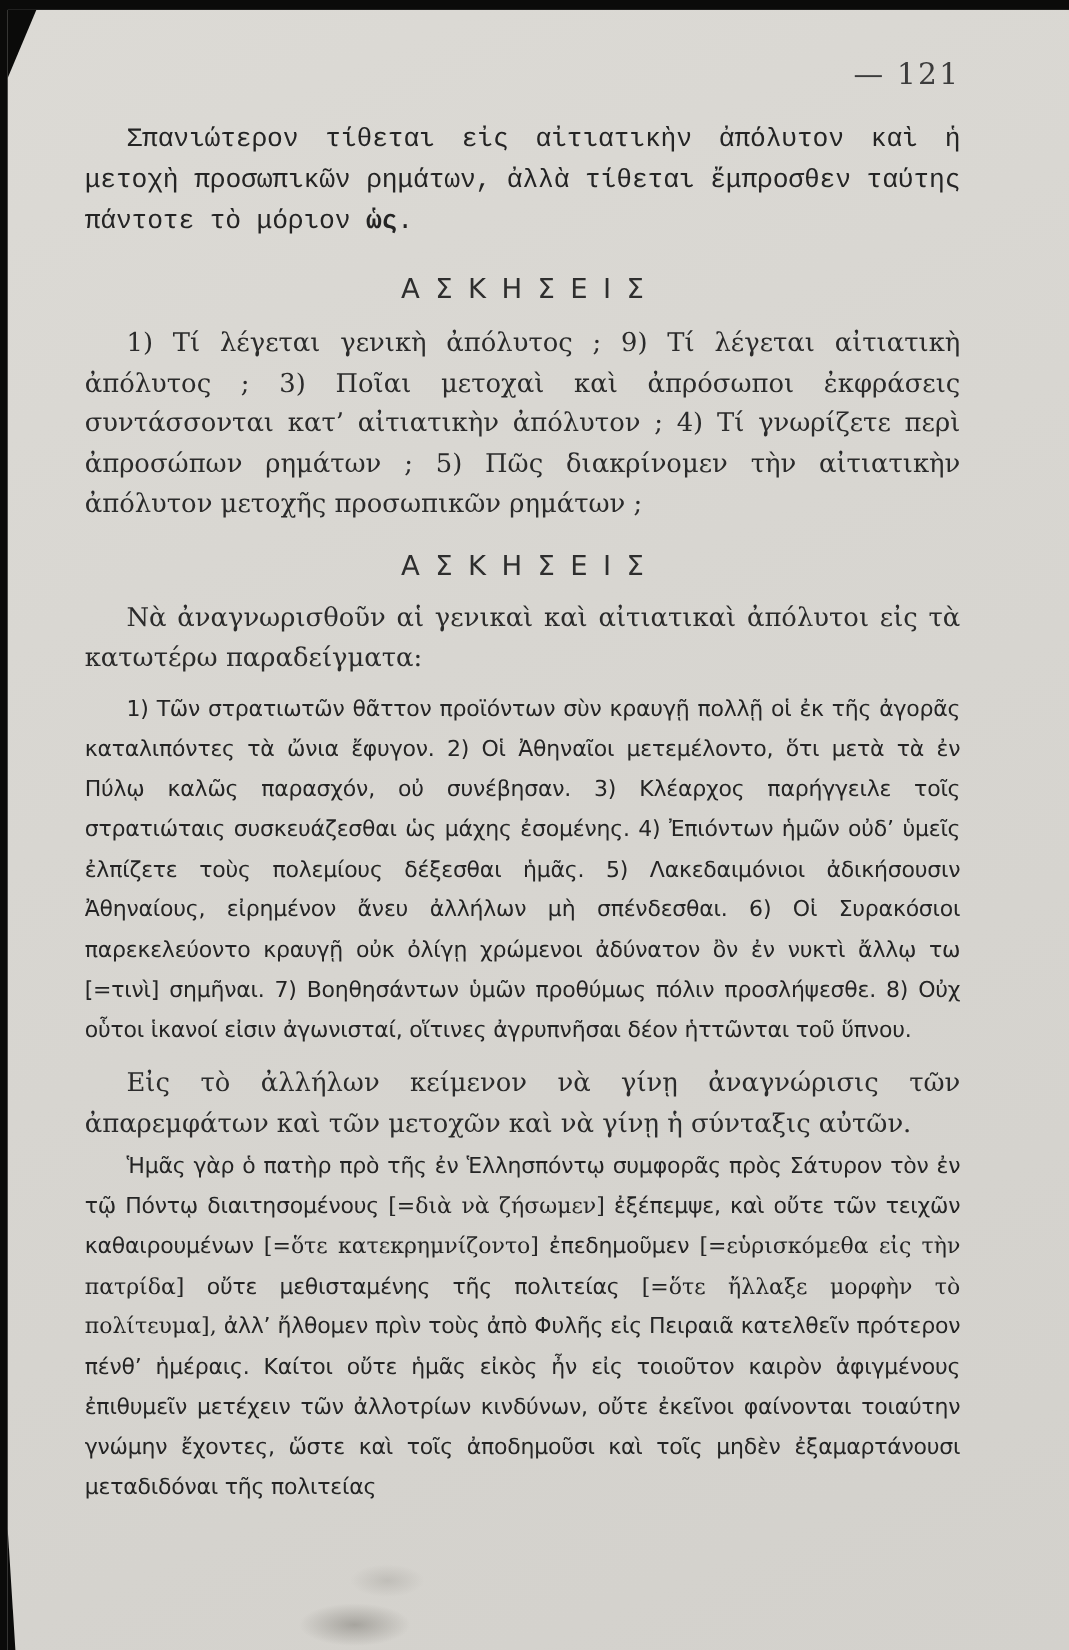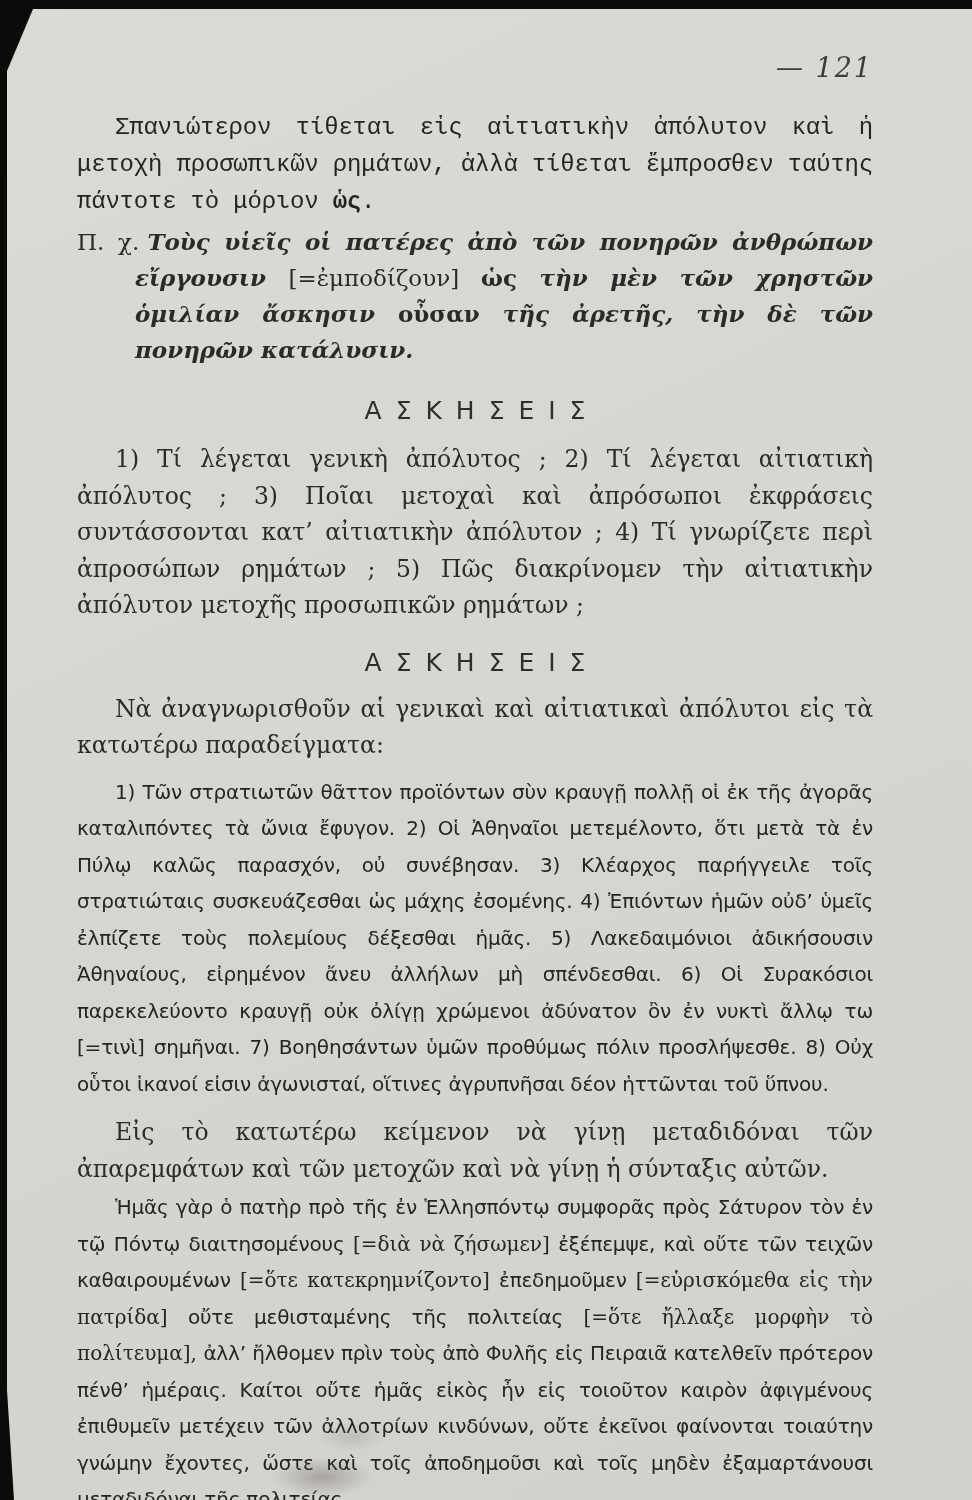--- a/index.html
+++ b/index.html
@@ -28,21 +28,20 @@
   }
   .content {
     position:absolute; left:70px; top:0; width:796px;
   }
   .pagenum {
     margin:43px 0 0;
     text-align:right;
     font-family:"DejaVu Serif", serif;
     font-size:27px; letter-spacing:2px;
     color:#3c3c3c;
-    font-style:italic;
   }
   p { margin:0; }
   .lead {
     margin-top:26px;
     font-size:24px; line-height:37px;
     text-align:justify; text-indent:38px;
     color:#242424; letter-spacing:-0.2px;font-family:Liberation Mono, monospace;
   }
   .lead .bold-word { font-weight:bold; }
   .example {
@@ -102,34 +101,33 @@
 <div class="paper">
   <div class="corner-wedge-top"></div>
   <div class="corner-wedge-bottom"></div>
 
   <div class="content">
 
     <div class="pagenum">— 121</div>
 
     <p class="lead"><span>Σπανιώτερον τίθεται εἰς αἰτιατικὴν ἀπόλυτον καὶ ἡ μετοχὴ προσωπικῶν ρημάτων, ἀλλὰ τίθεται ἔμπροσθεν ταύτης πάντοτε τὸ μόριον </span><span class="bold-word">ὡς</span><span>.</span></p>
 
-    <p class="example"><span class="ex-label">Π. χ.</span><span class="ex-italic">Τοὺς υἱεῖς οἱ πατέρες ἀπὸ τῶν πονηρῶν ἀνθρώπων εἴργουσιν </span><span class="ex-gloss">[=ἐμποδίζουν] </span><span class="ex-bold">ὡς</span><span class="ex-italic"> τὴν μὲν τῶν χρηστῶν ὁμιλίαν ἄσκησιν </span><span class="ex-bold">οὖσαν</span><span class="ex-italic"> τῆς ἀρετῆς, τὴν δὲ τῶν πονηρῶν κατάλυσιν.</span></p>
 
     <h2 class="heading">ΑΣΚΗΣΕΙΣ</h2>
 
-    <p class="serif-para m-questions">1) Τί λέγεται γενικὴ ἀπόλυτος ; 2) Τί λέγεται αἰτιατικὴ ἀπόλυτος ; 3) Ποῖαι μετοχαὶ καὶ ἀπρόσωποι ἐκφράσεις συντάσσονται κατ’ αἰτιατικὴν ἀπόλυτον ; 4) Τί γνωρίζετε περὶ ἀπροσώπων ρημάτων ; 5) Πῶς διακρίνομεν τὴν αἰτιατικὴν ἀπόλυτον μετοχῆς προσωπικῶν ρημάτων ;</p>
+    <p class="serif-para m-questions">1) Τί λέγεται γενικὴ ἀπόλυτος ; 9) Τί λέγεται αἰτιατικὴ ἀπόλυτος ; 3) Ποῖαι μετοχαὶ καὶ ἀπρόσωποι ἐκφράσεις συντάσσονται κατ’ αἰτιατικὴν ἀπόλυτον ; 4) Τί γνωρίζετε περὶ ἀπροσώπων ρημάτων ; 5) Πῶς διακρίνομεν τὴν αἰτιατικὴν ἀπόλυτον μετοχῆς προσωπικῶν ρημάτων ;</p>
 
     <h2 class="heading m-heading2">ΑΣΚΗΣΕΙΣ</h2>
 
     <p class="serif-para m-instruction">Νὰ ἀναγνωρισθοῦν αἱ γενικαὶ καὶ αἰτιατικαὶ ἀπόλυτοι εἰς τὰ κατωτέρω παραδείγματα:</p>
 
     <p class="sans-para m-examples">1) Τῶν στρατιωτῶν θᾶττον προϊόντων σὺν κραυγῇ πολλῇ οἱ ἐκ τῆς ἀγορᾶς καταλιπόντες τὰ ὤνια ἔφυγον. 2) Οἱ Ἀθηναῖοι μετεμέλοντο, ὅτι μετὰ τὰ ἐν Πύλῳ καλῶς παρασχόν, οὐ συνέβησαν. 3) Κλέαρχος παρήγγειλε τοῖς στρατιώταις συσκευάζεσθαι ὡς μάχης ἐσομένης. 4) Ἐπιόντων ἡμῶν οὐδ’ ὑμεῖς ἐλπίζετε τοὺς πολεμίους δέξεσθαι ἡμᾶς. 5) Λακεδαιμόνιοι ἀδικήσουσιν Ἀθηναίους, εἰρημένον ἄνευ ἀλλήλων μὴ σπένδεσθαι. 6) Οἱ Συρακόσιοι παρεκελεύοντο κραυγῇ οὐκ ὀλίγῃ χρώμενοι ἀδύνατον ὂν ἐν νυκτὶ ἄλλῳ τω [=τινὶ] σημῆναι. 7) Βοηθησάντων ὑμῶν προθύμως πόλιν προσλήψεσθε. 8) Οὐχ οὗτοι ἱκανοί εἰσιν ἀγωνισταί, οἵτινες ἀγρυπνῆσαι δέον ἡττῶνται τοῦ ὕπνου.</p>
 
 
-    <p class="serif-para m-intro">Εἰς τὸ κατωτέρω κείμενον νὰ γίνῃ μεταδιδόναι τῶν ἀπαρεμφάτων καὶ τῶν μετοχῶν καὶ νὰ γίνῃ ἡ σύνταξις αὐτῶν.</p>
+    <p class="serif-para m-intro">Εἰς τὸ ἀλλήλων κείμενον νὰ γίνῃ ἀναγνώρισις τῶν ἀπαρεμφάτων καὶ τῶν μετοχῶν καὶ νὰ γίνῃ ἡ σύνταξις αὐτῶν.</p>
 
     <p class="sans-para m-body"><span>Ἡμᾶς γὰρ ὁ πατὴρ πρὸ τῆς ἐν Ἑλλησπόντῳ συμφορᾶς πρὸς Σάτυρον τὸν ἐν τῷ Πόντῳ διαιτησομένους </span><span class="gloss-serif">[=διὰ νὰ ζήσωμεν]</span><span> ἐξέπεμψε, καὶ οὔτε τῶν τειχῶν καθαιρουμένων </span><span class="gloss-serif">[=ὅτε κατεκρημνίζοντο]</span><span> ἐπεδημοῦμεν </span><span class="gloss-serif">[=εὑρισκόμεθα εἰς τὴν πατρίδα]</span><span> οὔτε μεθισταμένης τῆς πολιτείας </span><span class="gloss-serif">[=ὅτε ἤλλαξε μορφὴν τὸ πολίτευμα],</span><span> ἀλλ’ ἤλθομεν πρὶν τοὺς ἀπὸ Φυλῆς εἰς Πειραιᾶ κατελθεῖν πρότερον πένθ’ ἡμέραις. Καίτοι οὔτε ἡμᾶς εἰκὸς ἦν εἰς τοιοῦτον καιρὸν ἀφιγμένους ἐπιθυμεῖν μετέχειν τῶν ἀλλοτρίων κινδύνων, οὔτε ἐκεῖνοι φαίνονται τοιαύτην γνώμην ἔχοντες, ὥστε καὶ τοῖς ἀποδημοῦσι καὶ τοῖς μηδὲν ἐξαμαρτάνουσι μεταδιδόναι τῆς πολιτείας </span></p>
 
   </div>
 
   <div class="smudge"></div>
   <div class="smudge2"></div>
 </div>
 
 </body></html>

